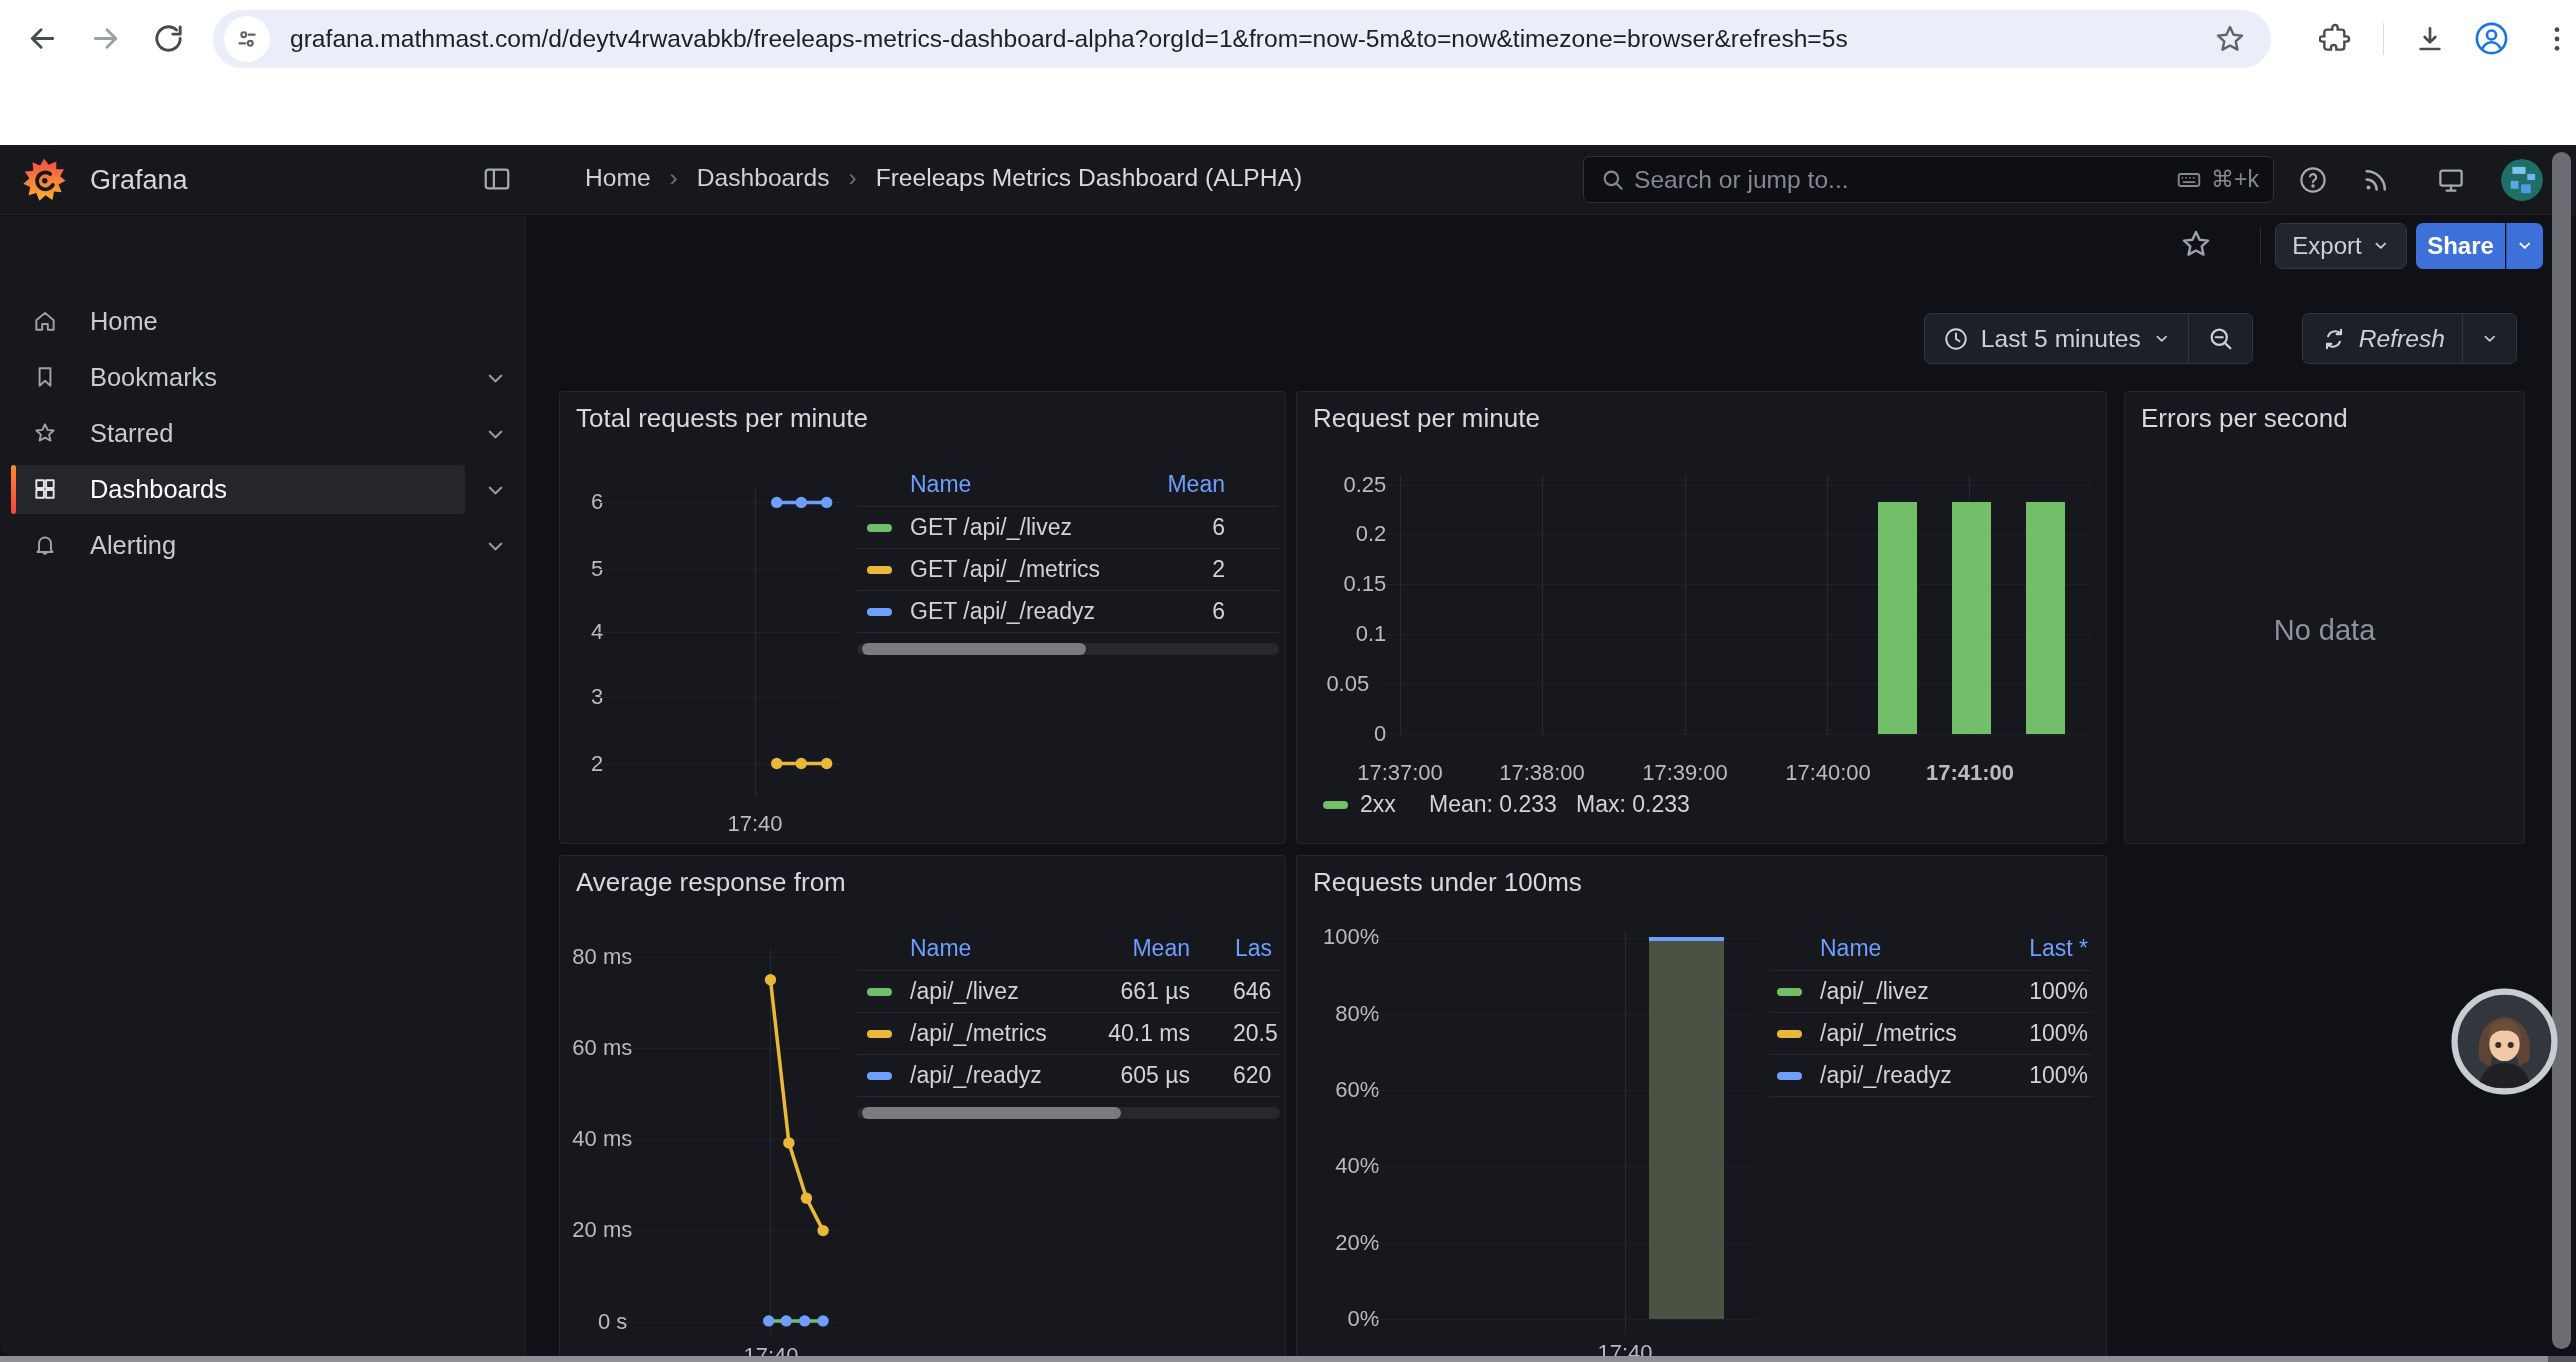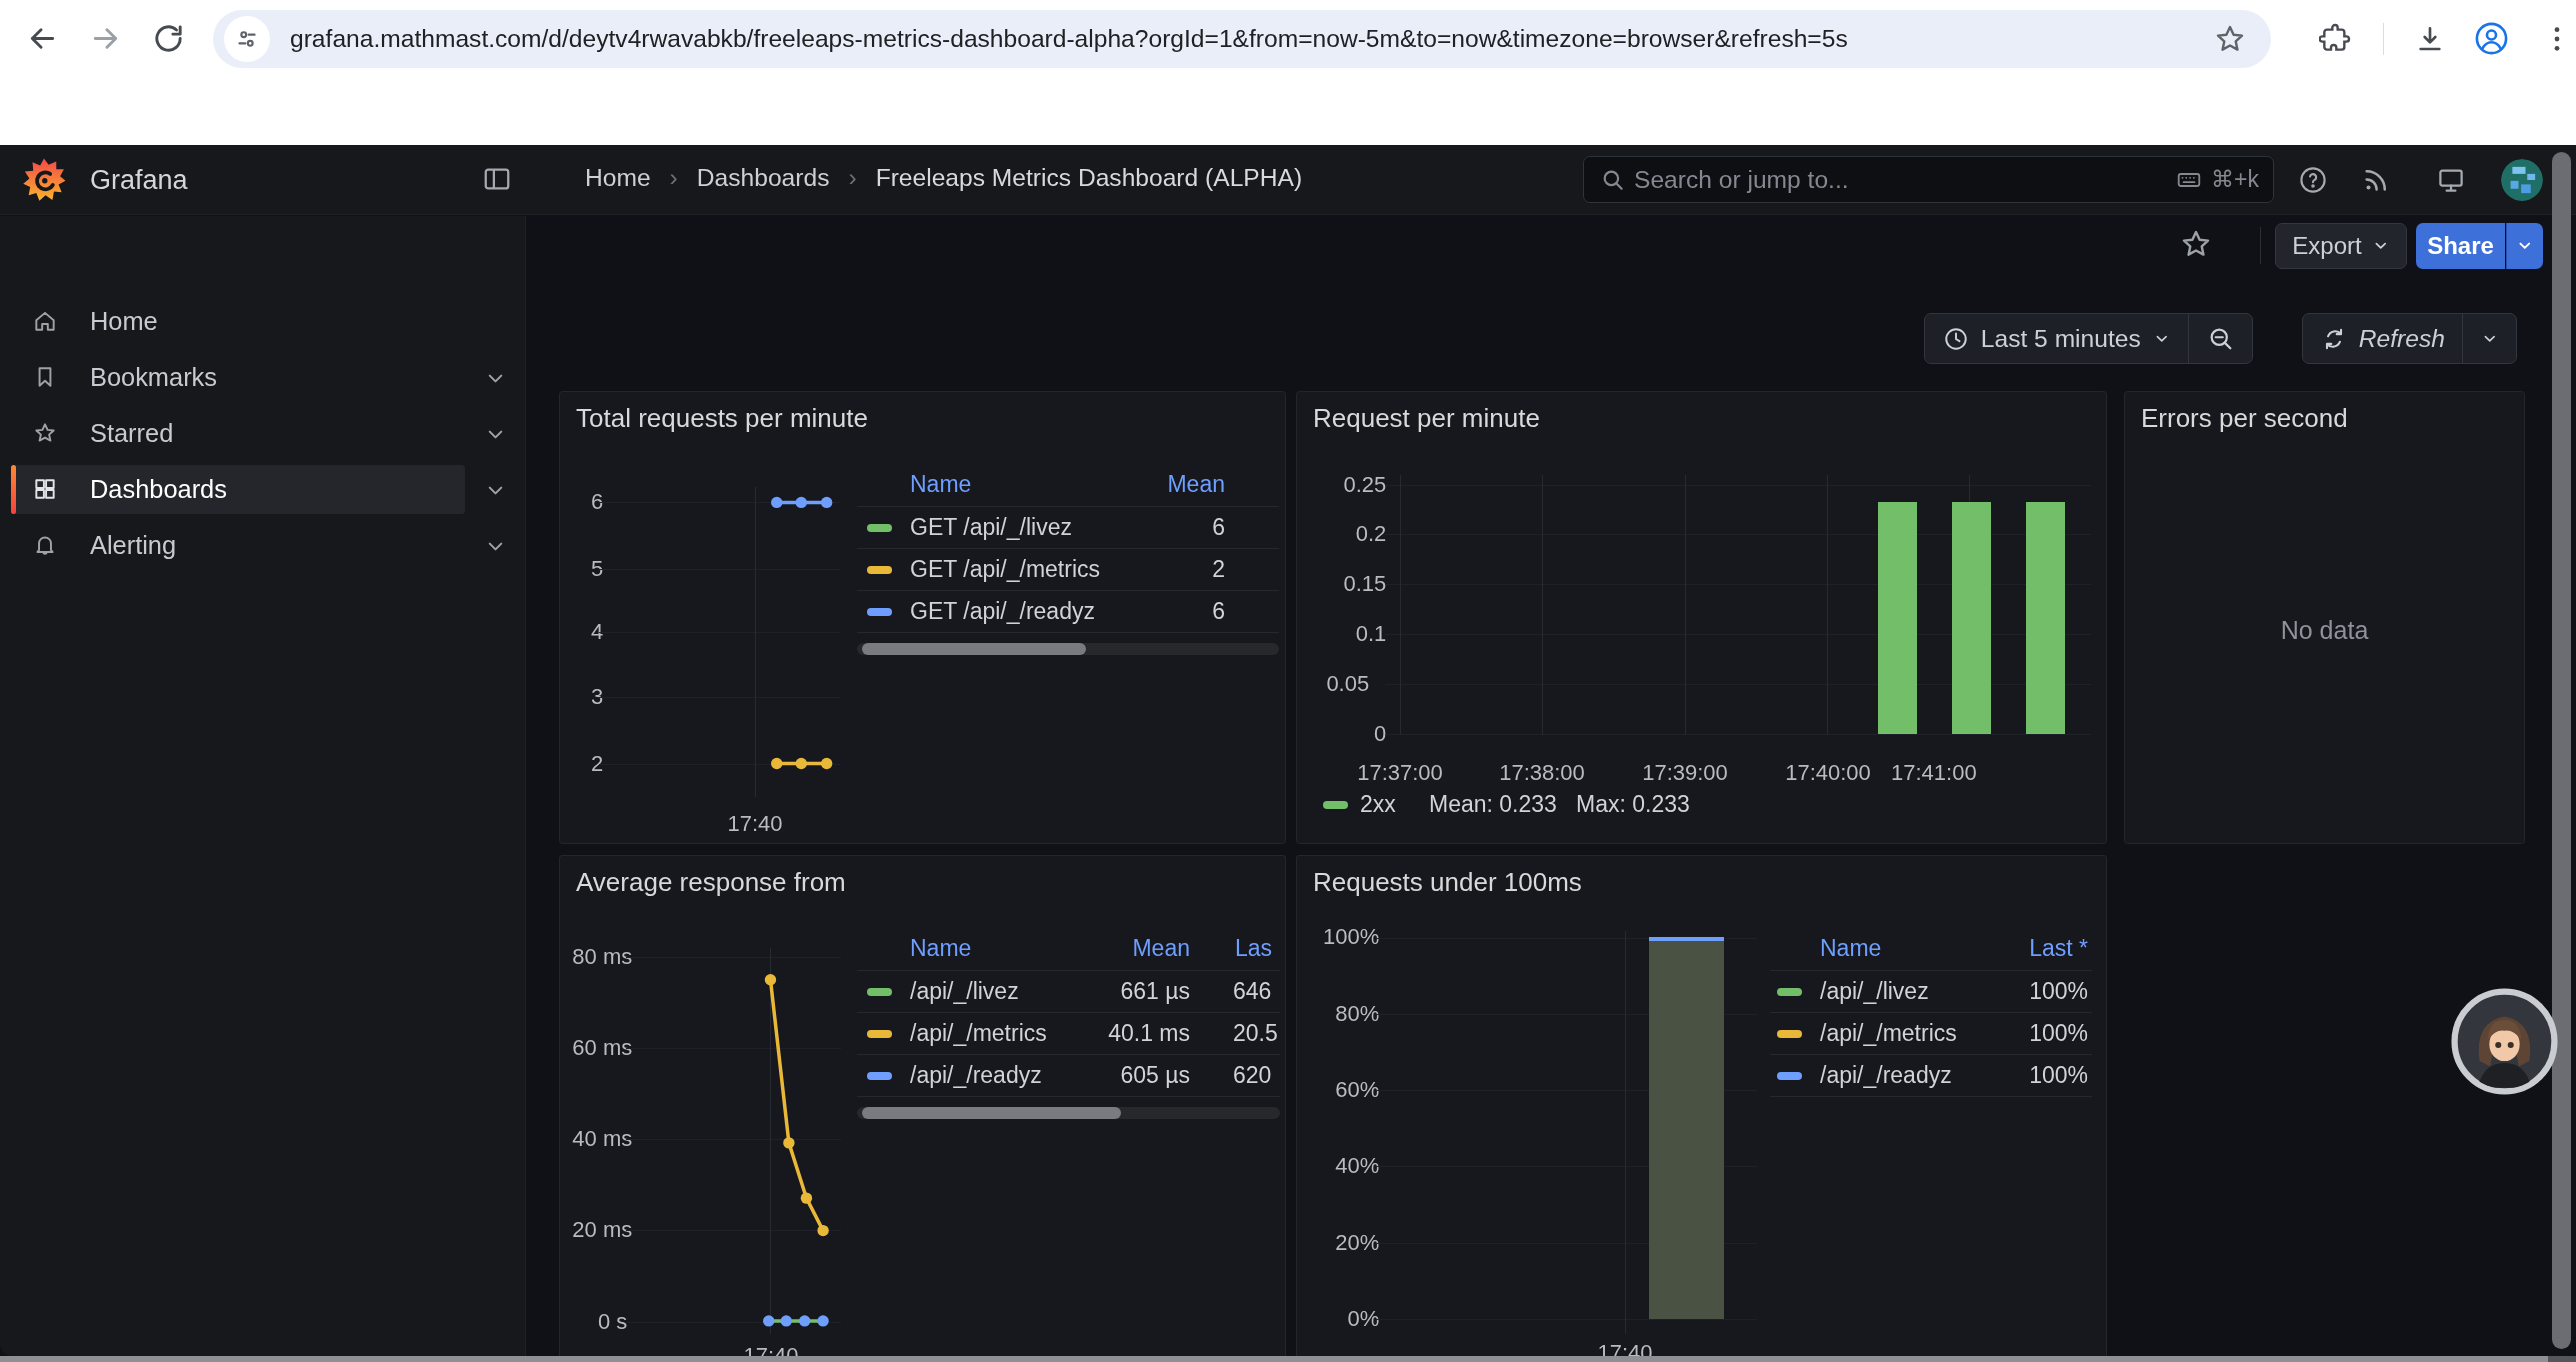--- a/index.html
+++ b/index.html
@@ -57,21 +57,21 @@
   
   .panel { position:absolute; background:#16181D; border:0.9px solid #23262C; border-radius:3.5px; overflow:hidden; }
   .panel-title { position:absolute; left:16px; top:10.5px; font-size:26px; color:#D8D9DA; font-weight:500; cursor:pointer; }
   .axis-label { position:absolute; font-size:22px; color:#B8BBC0; white-space:nowrap; }
   .hgrid { position:absolute; height:0.9px; background:#1E2127; }
   .vgrid { position:absolute; width:0.9px; background:#262A31; }
   .sep { position:absolute; height:0.9px; background:#26282E; }
   .lg-header { position:absolute; font-size:23px; color:#6E9FFF; font-weight:500; cursor:pointer; white-space:nowrap; }
   .lg-text { position:absolute; font-size:23px; color:#D0D3D7; white-space:nowrap; }
   .swatch { position:absolute; width:24.6px; height:8px; border-radius:4.4px; }
-  .nodata { position:absolute; font-size:25px; color:#8E9299; }
+  .nodata { position:absolute; font-size:29px; color:#8E9299; }
   .tbl-sb-track { position:absolute; height:12.3px; background:#26282C; border-radius:6.1px; }
   .tbl-sb-thumb { position:absolute; height:12.3px; background:#797B80; border-radius:6.1px; cursor:pointer; }
 
   
   .v-scroll-thumb { position:absolute; left:2552px; top:7px; width:19px; height:1197px;
     background:#6B6D72; border-radius:9.6px; cursor:pointer; }
   .h-scroll { position:absolute; left:0; top:1356px; width:2576px; height:7px; background:#55565A; }
   .h-scroll-thumb { position:absolute; left:0; top:0; width:2548px; height:7px; background:#8E9093; cursor:pointer; }
 
   .float-avatar { position:absolute; left:2451px; top:988px; width:107px; height:107px; cursor:pointer; }
@@ -424,21 +424,21 @@
       <div class="hgrid" style="left: 88px; top: 342px; width: 706px;"></div>
       <div class="vgrid" style="left: 103px; top: 83px; height: 260px;"></div>
       <div class="vgrid" style="left: 245px; top: 83px; height: 260px;"></div>
       <div class="vgrid" style="left: 388px; top: 83px; height: 260px;"></div>
       <div class="vgrid" style="left: 530px; top: 83px; height: 260px;"></div>
       <div class="vgrid" style="left: 672px; top: 83px; height: 260px;"></div>
       <div class="axis-label" style="left: 24px; top: 368px; width: 158px; text-align: center;">17:37:00</div>
       <div class="axis-label" style="left: 166px; top: 368px; width: 158px; text-align: center;">17:38:00</div>
       <div class="axis-label" style="left: 309px; top: 368px; width: 158px; text-align: center;">17:39:00</div>
       <div class="axis-label" style="left: 452px; top: 368px; width: 158px; text-align: center;">17:40:00</div>
-      <div class="axis-label" style="left: 594px; top: 368px; width: 158px; text-align: left;">17:41:00</div>
+      <div class="axis-label" style="left: 594px; top: 368px; width: 158px; text-align: center; font-weight: bold;">17:41:00</div>
       <div style="position: absolute; left: 581px; top: 110px; width: 39px; height: 232px; background: rgb(115, 191, 105);"></div>
       <div style="position: absolute; left: 655px; top: 110px; width: 39px; height: 232px; background: rgb(115, 191, 105);"></div>
       <div style="position: absolute; left: 729px; top: 110px; width: 39px; height: 232px; background: rgb(115, 191, 105);"></div>
       <div class="swatch" style="left: 26px; top: 409px; background: rgb(115, 191, 105);"></div>
       <div class="lg-text" style="left: 63px; top: 399px;">2xx</div>
       <div class="lg-text" style="left: 132px; top: 399px;">Mean: 0.233</div>
       <div class="lg-text" style="left: 279px; top: 399px;">Max: 0.233</div>
     </div>
   <div class="panel" style="left:2124px;top:246px;width:401px;height:453px;">
     <div class="panel-title">Errors per second</div>

